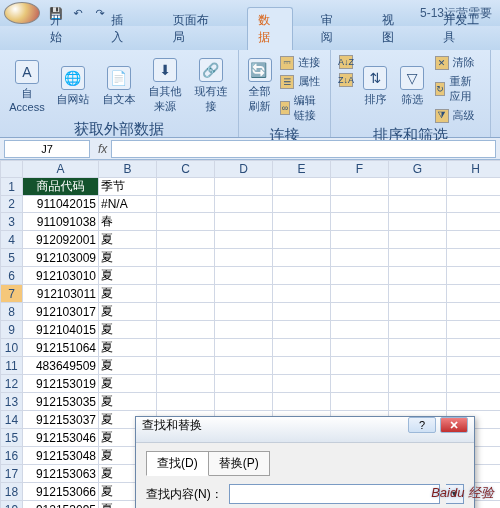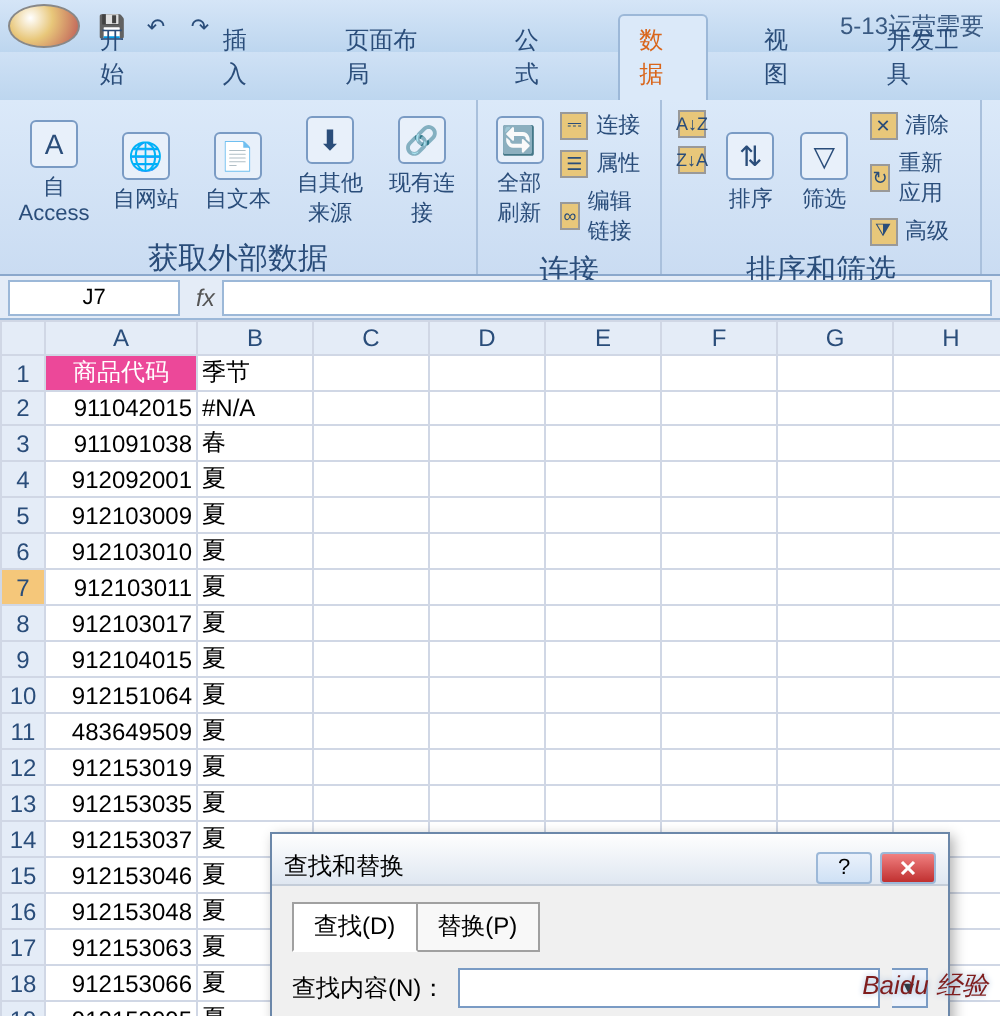--- a/index.html
+++ b/index.html
@@ -31,26 +31,26 @@
 .fx-bar { flex: 1; height: 18px; background: #fff; border: 1px solid #9cb8d8; margin-right: 4px; }
 
 .sheet { position: relative; height: calc(508px - 26px - 24px - 88px - 22px); overflow: hidden; }
 table.grid { border-collapse: collapse; width: 100%; font-size: 12px; table-layout: fixed; }
 table.grid th, table.grid td { border: 1px solid #d0d7e5; height: 17px; padding: 0 2px; overflow: hidden; white-space: nowrap; }
 table.grid th { background: #e4ecf7; color: #2a4d7a; font-weight: normal; text-align: center; }
 table.grid th.corner { width: 22px; background: #e4ecf7; }
 table.grid th.rowhdr { width: 22px; background: #e4ecf7; text-align: center; }
 table.grid th.rowhdr.sel { background: #f5c77a; }
 table.grid td.colA { font-family: Arial; text-align: right; }
-table.grid td.hdrcell { background: #ec4899; color: #fff; text-align: center; }
+table.grid td.hdrcell { background: #14532d; color: #fff; text-align: center; }
 table.grid td { text-align: left; }
 col.cA { width: 76px; } col.cB { width: 58px; } col.cOther { width: 58px; }
 
 .dialog { position: absolute; left: 135px; top: 256px; width: 340px; background: #f0f0f0; border: 1px solid #6b87a9; box-shadow: 2px 2px 6px rgba(0,0,0,.3); font-size: 12px; }
-.dlg-title { height: 26px; background: linear-gradient(#fefefe,#dfe7f1); display: flex; align-items: flex-end; padding: 0 6px; border-bottom: 1px solid #c4cdd9; }
+.dlg-title { height: 26px; background: linear-gradient(#fefefe,#dfe7f1); display: flex; align-items: flex-start; padding: 0 6px; border-bottom: 1px solid #c4cdd9; }
 .dlg-title span { flex: 1; }
 .dlg-help, .dlg-close { width: 28px; height: 16px; margin-left: 4px; border: 1px solid #9cb8d8; border-radius: 2px; display: flex; align-items: center; justify-content: center; font-size: 11px; background: linear-gradient(#eaf1fb,#cfe1f5); }
 .dlg-close { background: linear-gradient(#f08080,#c03030); color: #fff; font-weight: bold; }
 .dlg-body { padding: 8px 10px 10px; }
 .dlg-tabs { display: flex; margin-bottom: 8px; }
 .dlg-tab { padding: 3px 10px; border: 1px solid #a0a0a0; background: #f8f8f8; font-size: 12px; margin-right: -1px; }
 .dlg-tab.active { background: #fff; border-bottom: 1px solid #fff; position: relative; z-index: 1; }
 .dlg-row { display: flex; align-items: center; gap: 6px; margin-bottom: 8px; }
 .dlg-row label { white-space: nowrap; }
 .dlg-input { flex: 1; height: 20px; border: 1px solid #7a9bc4; background: #fff; padding: 0 4px; }
@@ -68,22 +68,22 @@
     <div class="qat-btn">↶</div>
     <div class="qat-btn">↷</div>
   </div>
   <div class="title-text">5-13运营需要</div>
 </div>
 
 <div class="ribbon-tabs">
   <div class="ribbon-tab">开始</div>
   <div class="ribbon-tab">插入</div>
   <div class="ribbon-tab">页面布局</div>
-  <div class="ribbon-tab">公式</div>
   <div class="ribbon-tab active">数据</div>
+  <div class="ribbon-tab">审阅</div>
   <div class="ribbon-tab">视图</div>
   <div class="ribbon-tab">开发工具</div>
 </div>
 
 <div class="ribbon-body">
   <div class="ribbon-group">
     <div class="group-row">
       <div class="big-btn">
           <div class="ico">A</div>
           <span>自 Access</span>

